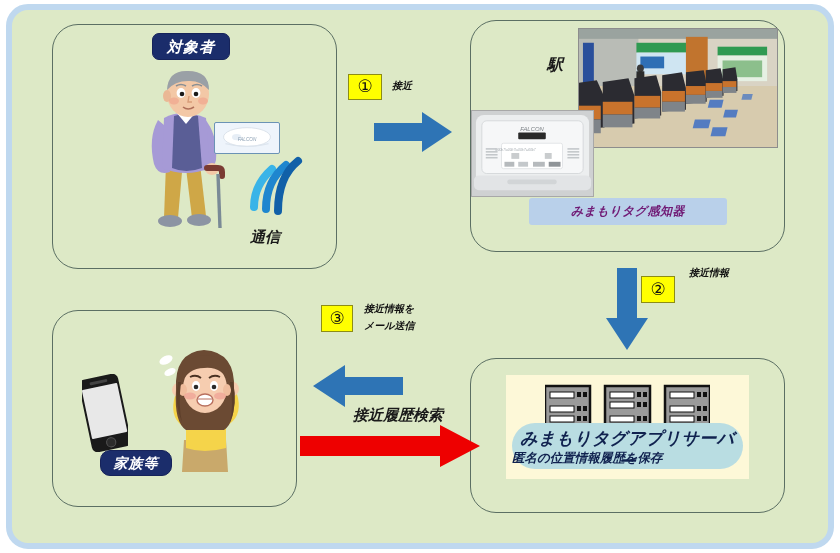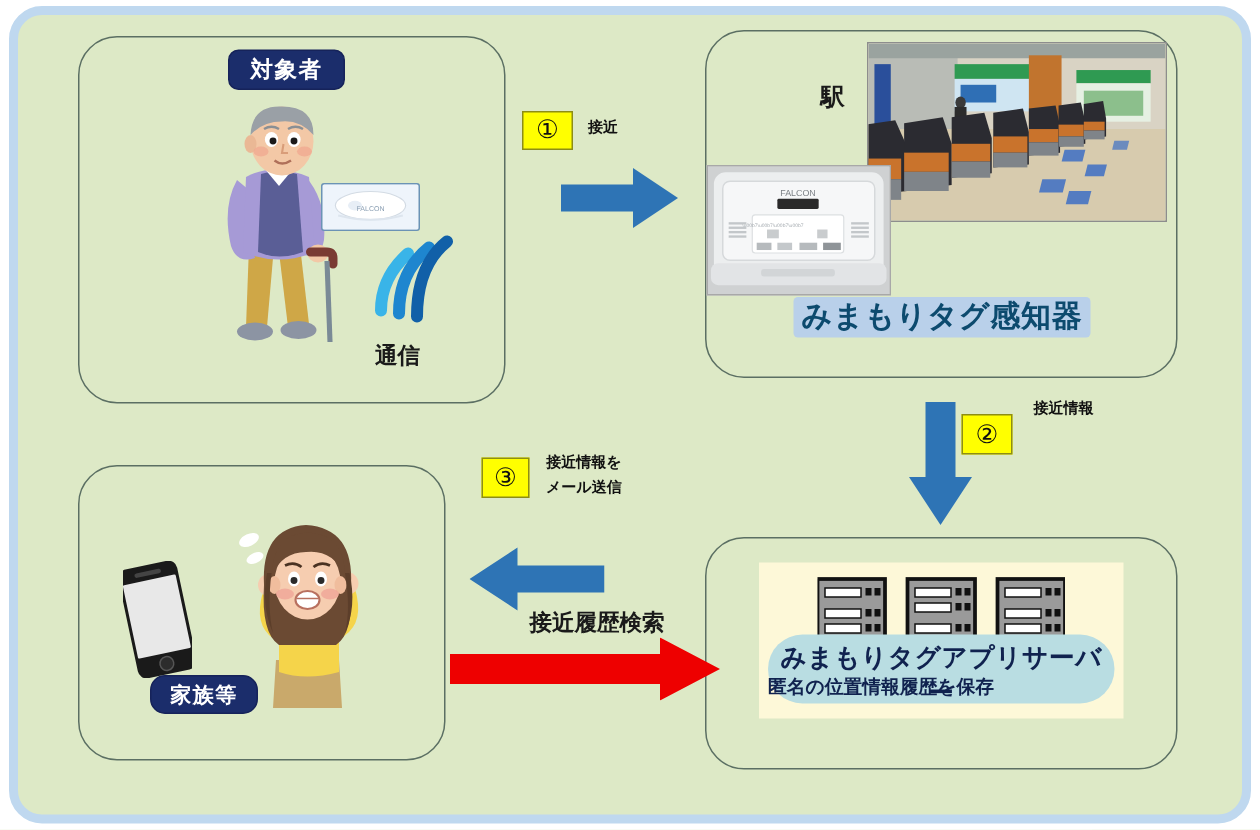--- a/index.html
+++ b/index.html
@@ -8,20 +8,21 @@
     background: #ffffff;
     font-family: "Liberation Sans", "DejaVu Sans", sans-serif;
     overflow: hidden;
   }
 
   
   #diagram {
     position: relative;
     width: 728px; height: 553px;
     background: #ffffff;
+    font-style: italic;
   }
   .outer-frame {
     position: absolute;
     left: 6px; top: 4px;
     width: 828px; height: 545px;
     background: #dde9c6;
     border: 6px solid #bfd8ef;
     border-radius: 22px;
   }
 
@@ -63,23 +64,23 @@
     font-size: 15px;
     font-weight: 600;
     white-space: nowrap;
   }
   #label-station { left: 547px; top: 55px; font-size: 16px; }
   #label-tsushin { left: 250px; top: 228px; font-size: 15px; }
 
   .badge-lightblue {
     position: absolute;
     background: #b9d0ea;
-    color: #0c4a6e;
+    color: #701a75;
     font-weight: bold;
-    font-size: 20px;
+    font-size: 12px;
     text-align: center;
     border-radius: 3px;
     letter-spacing: 0.5px;
   }
   #label-detector {
     left: 529px; top: 198px; width: 198px; height: 27px; line-height: 26px;
   }
 
   
   .step-chip {

